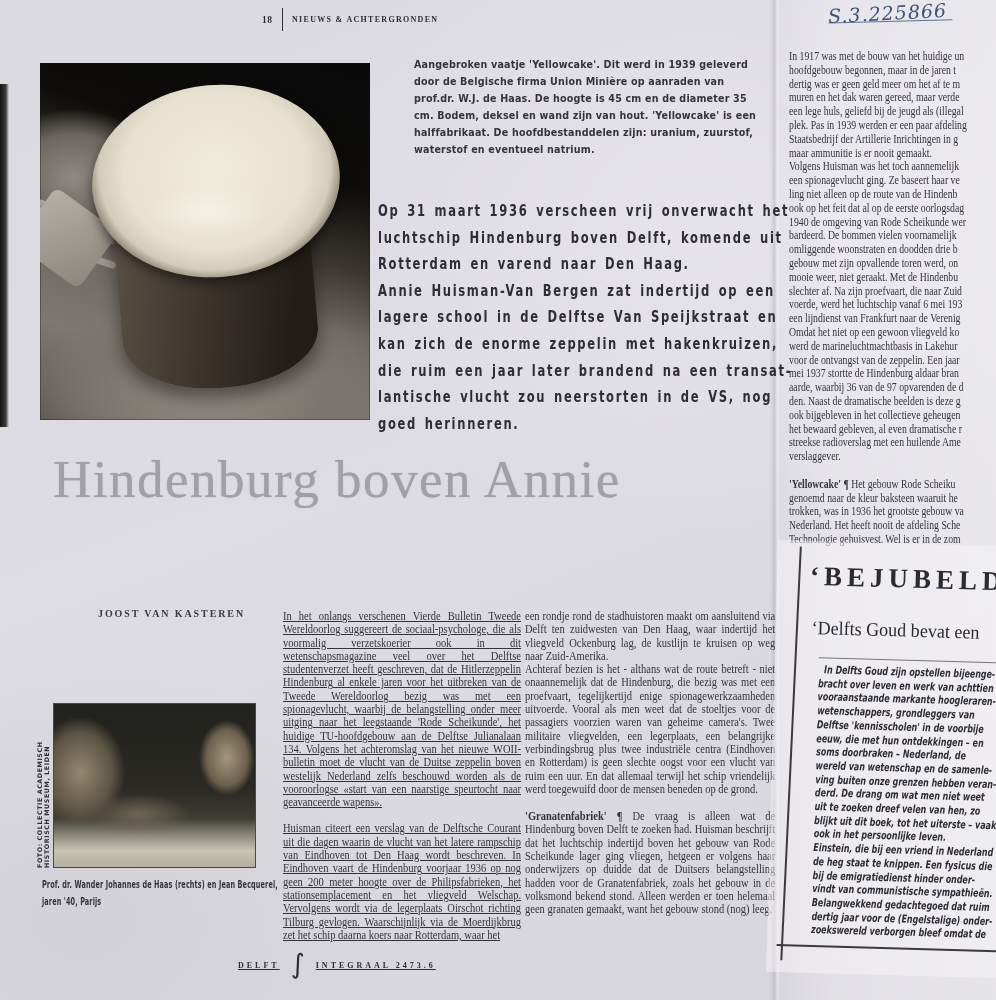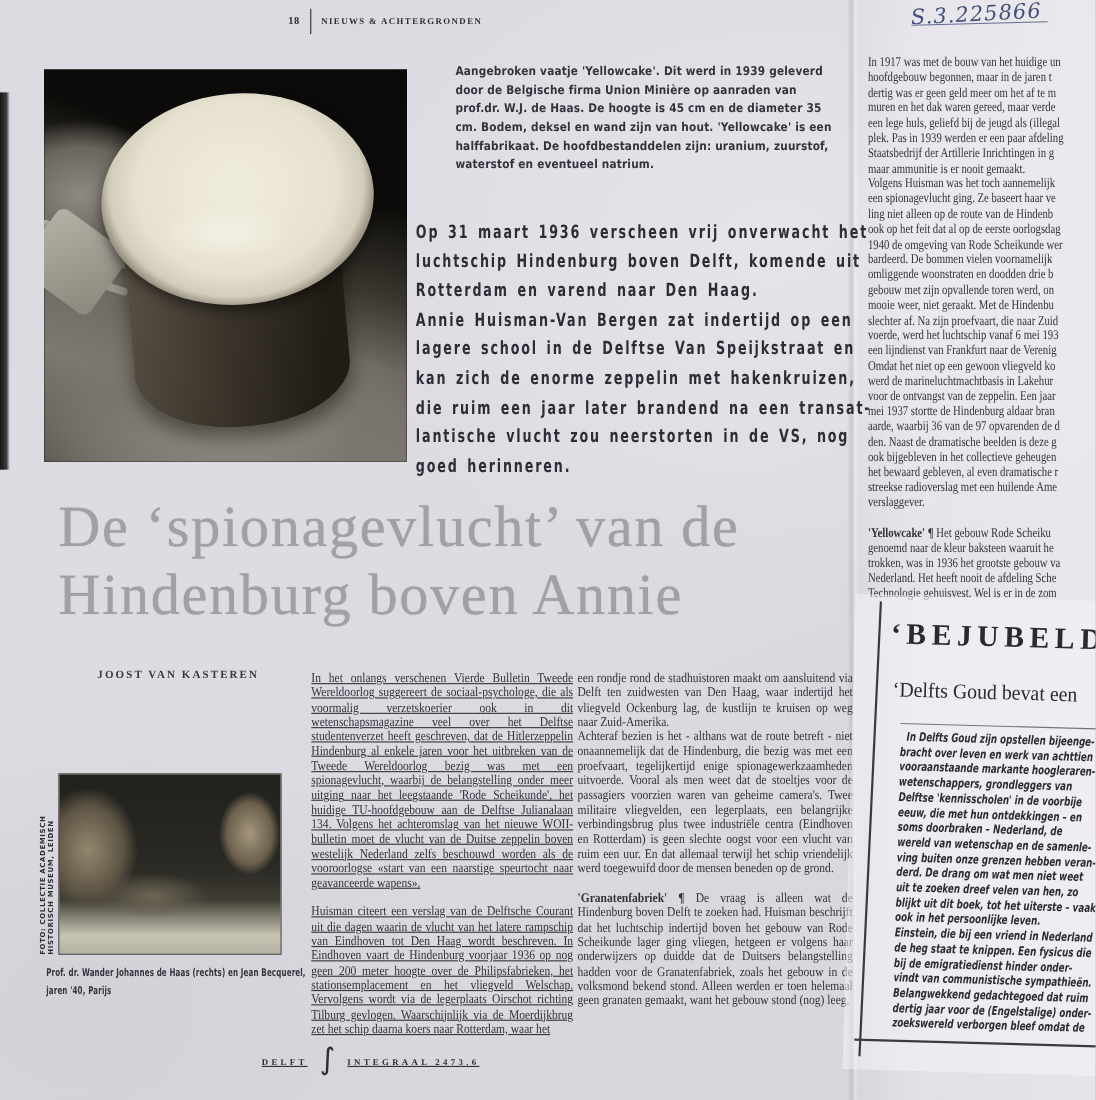--- a/index.html
+++ b/index.html
@@ -60,21 +60,21 @@
   
   .intro{left:378px;top:198px;width:400px;}
   .intro-line{white-space:nowrap;transform:scaleX(.70);transform-origin:0 0;
     font:700 16.5px/26.6px "DejaVu Sans",sans-serif;color:#2e2d36;letter-spacing:2.4px;word-spacing:3px;}
 
   
   .headline{left:53px;top:448px;font:400 53px/62px "Liberation Serif",serif;
     color:#a39fa6;letter-spacing:1.5px;text-shadow:0 0 1px rgba(125,120,128,.55);white-space:nowrap;}
 
   
-  .byline{left:88px;top:608px;width:148px;text-align:center;
+  .byline{left:98px;top:608px;width:148px;text-align:left;
     font:700 10px "Liberation Serif",serif;letter-spacing:1.9px;color:#3a3941;}
   .col{text-align:justify;}
   .col .para{font:400 12px/13.3px "Liberation Serif",serif;color:#33323b;
     transform:scaleX(.875);transform-origin:0 0;}
   .col1{left:283px;top:610px;width:272px;text-decoration:underline;}
   .col2{left:525px;top:610px;width:286px;}
   .col1 .para:nth-child(2){margin-top:13px;}
   .col2 .para:nth-child(3){margin-top:14px;}
   .para b{font-weight:700;}
 
@@ -158,21 +158,20 @@
       <div class="intro-line">Rotterdam en varend naar Den Haag.</div>
       <div class="intro-line">Annie Huisman-Van Bergen zat indertijd op een</div>
       <div class="intro-line">lagere school in de Delftse Van Speijkstraat en</div>
       <div class="intro-line">kan zich de enorme zeppelin met hakenkruizen,</div>
       <div class="intro-line">die ruim een jaar later brandend na een transat-</div>
       <div class="intro-line">lantische vlucht zou neerstorten in de VS, nog</div>
       <div class="intro-line">goed herinneren.</div>
     </div>
 
   <div class="abs headline">
-    <div>De ‘spionagevlucht’ van de</div>
     <div>Hindenburg boven Annie</div>
   </div>
 
   <div class="abs byline">JOOST VAN KASTEREN</div>
 
   <div class="abs col col1">
       <div class="para">In het onlangs verschenen Vierde Bulletin Tweede Wereldoorlog suggereert de sociaal-psychologe, die als voormalig verzetskoerier ook in dit wetenschapsmagazine veel over het Delftse studentenverzet heeft geschreven, dat de Hitlerzeppelin Hindenburg al enkele jaren voor het uitbreken van de Tweede Wereldoorlog bezig was met een spionagevlucht, waarbij de belangstelling onder meer uitging naar het leegstaande 'Rode Scheikunde', het huidige TU-hoofdgebouw aan de Delftse Julianalaan 134. Volgens het achteromslag van het nieuwe WOII-bulletin moet de vlucht van de Duitse zeppelin boven westelijk Nederland zelfs beschouwd worden als de vooroorlogse «start van een naarstige speurtocht naar geavanceerde wapens».</div>
       <div class="para">Huisman citeert een verslag van de Delftsche Courant uit die dagen waarin de vlucht van het latere rampschip van Eindhoven tot Den Haag wordt beschreven. In Eindhoven vaart de Hindenburg voorjaar 1936 op nog geen 200 meter hoogte over de Philipsfabrieken, het stationsemplacement en het vliegveld Welschap. Vervolgens wordt via de legerplaats Oirschot richting Tilburg gevlogen. Waarschijnlijk via de Moerdijkbrug zet het schip daarna koers naar Rotterdam, waar het</div>
     </div>
 

